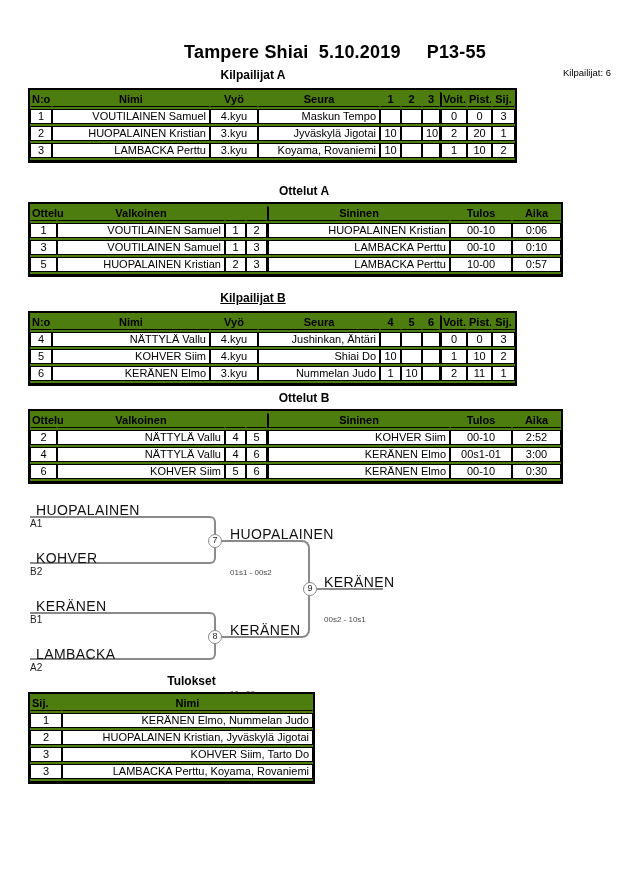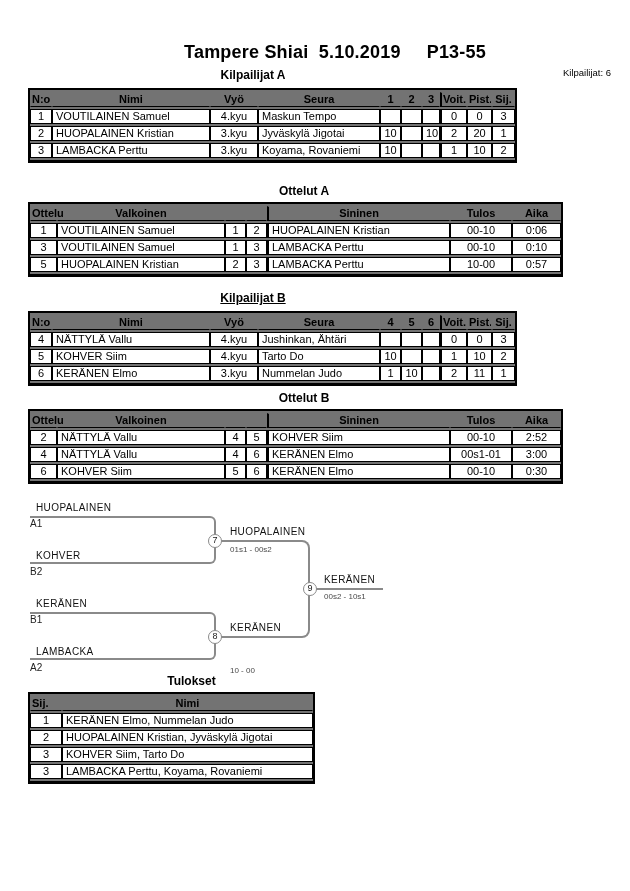--- a/index.html
+++ b/index.html
@@ -9,42 +9,42 @@
   }
   .abs{position:absolute;padding-left:20px;}
   .page-title{
     top:42px;left:0;width:630px;text-align:center;
     font-size:18px;font-weight:bold;white-space:pre;letter-spacing:0.2px;
   }
   .section-title{font-size:12px;font-weight:bold;text-align:center;}
   .comp-count{top:67px;left:543px;font-size:9.5px;}
   
   .tbl-wrap{
-    position:absolute;border:2px solid #000;border-bottom-width:3px;background:#737373;
+    position:absolute;border:2px solid #000;border-bottom-width:3px;background:#4d7c0f;
     box-sizing:border-box;
   }
   table{border-collapse:separate;border-spacing:0 2px;table-layout:fixed;width:100%;}
   td,th{
     font-size:11px;height:13px;line-height:13px;padding:0 3px;overflow:hidden;
     white-space:nowrap;box-sizing:border-box;
   }
   th{border:1px solid transparent;border-bottom:1px solid #000;font-weight:bold;text-align:center;padding:0 1px;}
   td{border:1px solid #000;background:#fff;}
   .c{text-align:center;}
-  .l{text-align:left;margin-left:23px;}
+  .l{text-align:right;margin-left:23px;}
   th.hl{text-align:left;overflow:visible;}
   .grp{border-left:2px solid #000 !important;}
   
   .br-line{position:absolute;border:0 solid #8a8a8a;box-sizing:border-box;}
   .semi{border-top:2px solid #8a8a8a;border-right:2px solid #8a8a8a;border-bottom:2px solid #8a8a8a;border-radius:0 6px 6px 0;}
   .fin{border-top:2px solid #8a8a8a;border-right:2px solid #8a8a8a;border-bottom:2px solid #8a8a8a;border-radius:0 8px 8px 0;}
   .stub{border-top:2px solid #8a8a8a;}
-  .br-name{position:absolute;font-size:10px;letter-spacing:0.4px;color:#111;white-space:nowrap;}
+  .br-name{position:absolute;font-size:14px;letter-spacing:0.4px;color:#111;white-space:nowrap;}
   .br-seed{position:absolute;font-size:10px;color:#222;}
-  .br-score{position:absolute;font-size:8px;color:#4a4a4a;white-space:nowrap;}
+  .br-score{position:absolute;font-size:8px;color:#4a4a4a;white-space:nowrap;margin-top:23px;}
   .br-circle{
     position:absolute;width:14px;height:14px;border:1.5px solid #8a8a8a;border-radius:50%;
     background:#fff;box-sizing:border-box;font-size:9px;color:#222;text-align:center;line-height:11px;
     z-index:3;
   }
 </style>
 </head>
 <body>
 
 <div class="abs page-title">Tampere Shiai  5.10.2019     P13-55</div>
@@ -208,21 +208,21 @@
       <td class="c"></td>
       <td class="c"></td>
       <td class="c grp">0</td>
       <td class="c">0</td>
       <td class="c">3</td>
     </tr>
     <tr>
       <td class="c">5</td>
       <td class="l">KOHVER Siim</td>
       <td class="c">4.kyu</td>
-      <td class="l">Tarto Do</td>
+      <td class="l">Shiai Do</td>
       <td class="c">10</td>
       <td class="c"></td>
       <td class="c"></td>
       <td class="c grp">1</td>
       <td class="c">10</td>
       <td class="c">2</td>
     </tr>
     <tr>
       <td class="c">6</td>
       <td class="l">KERÄNEN Elmo</td>

